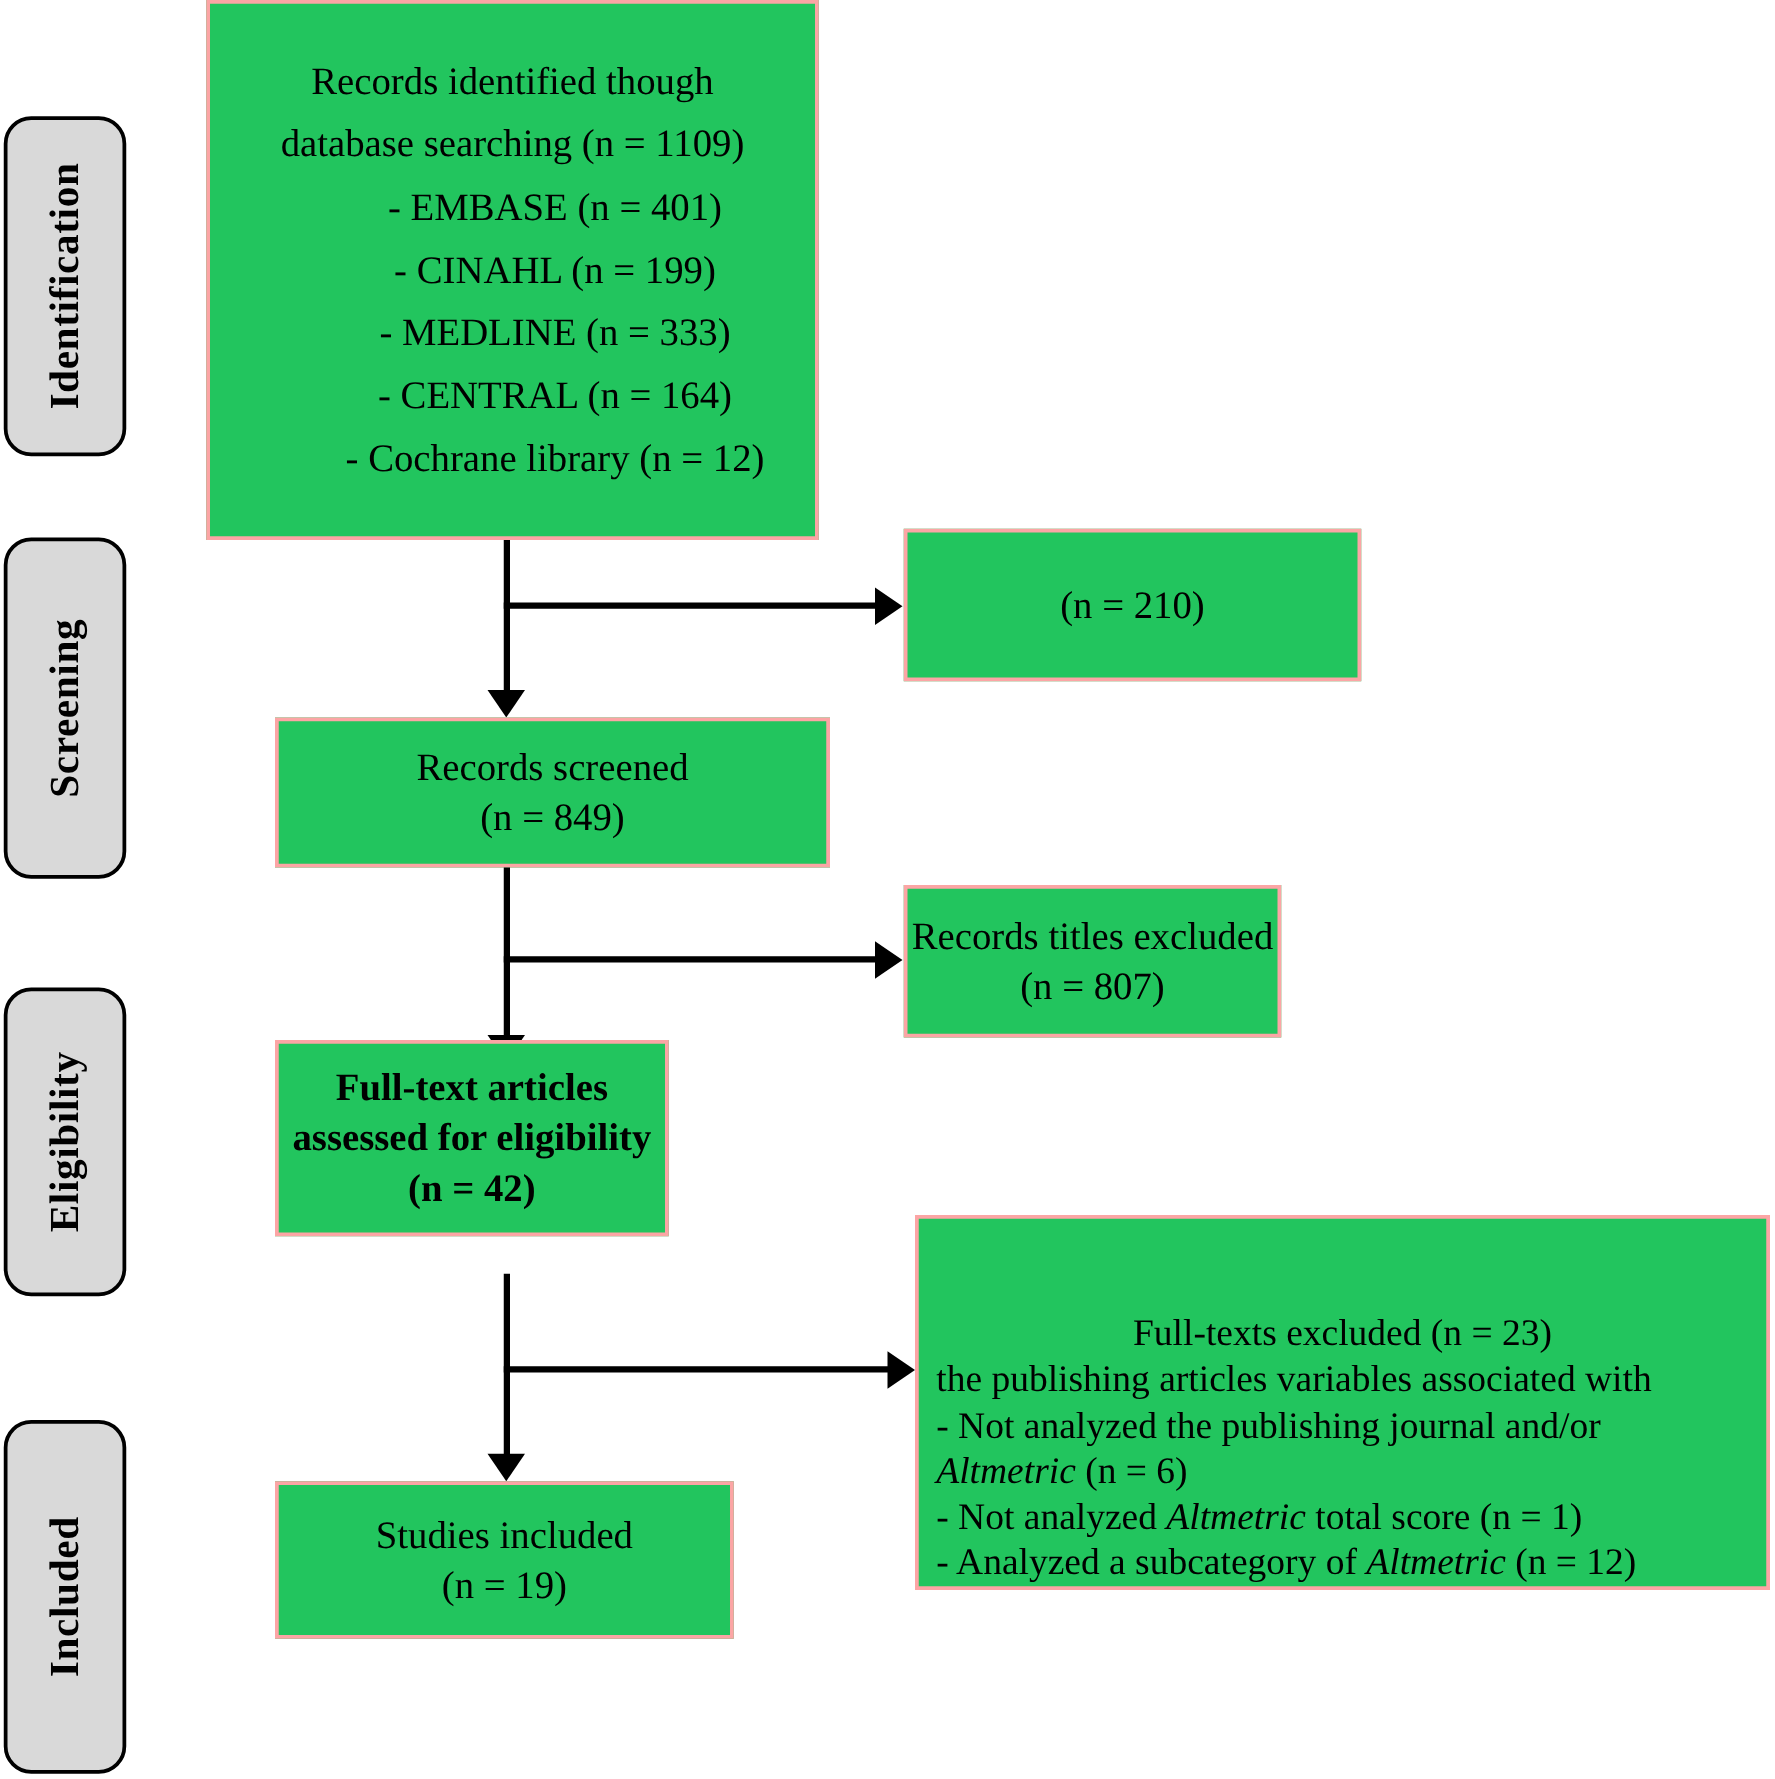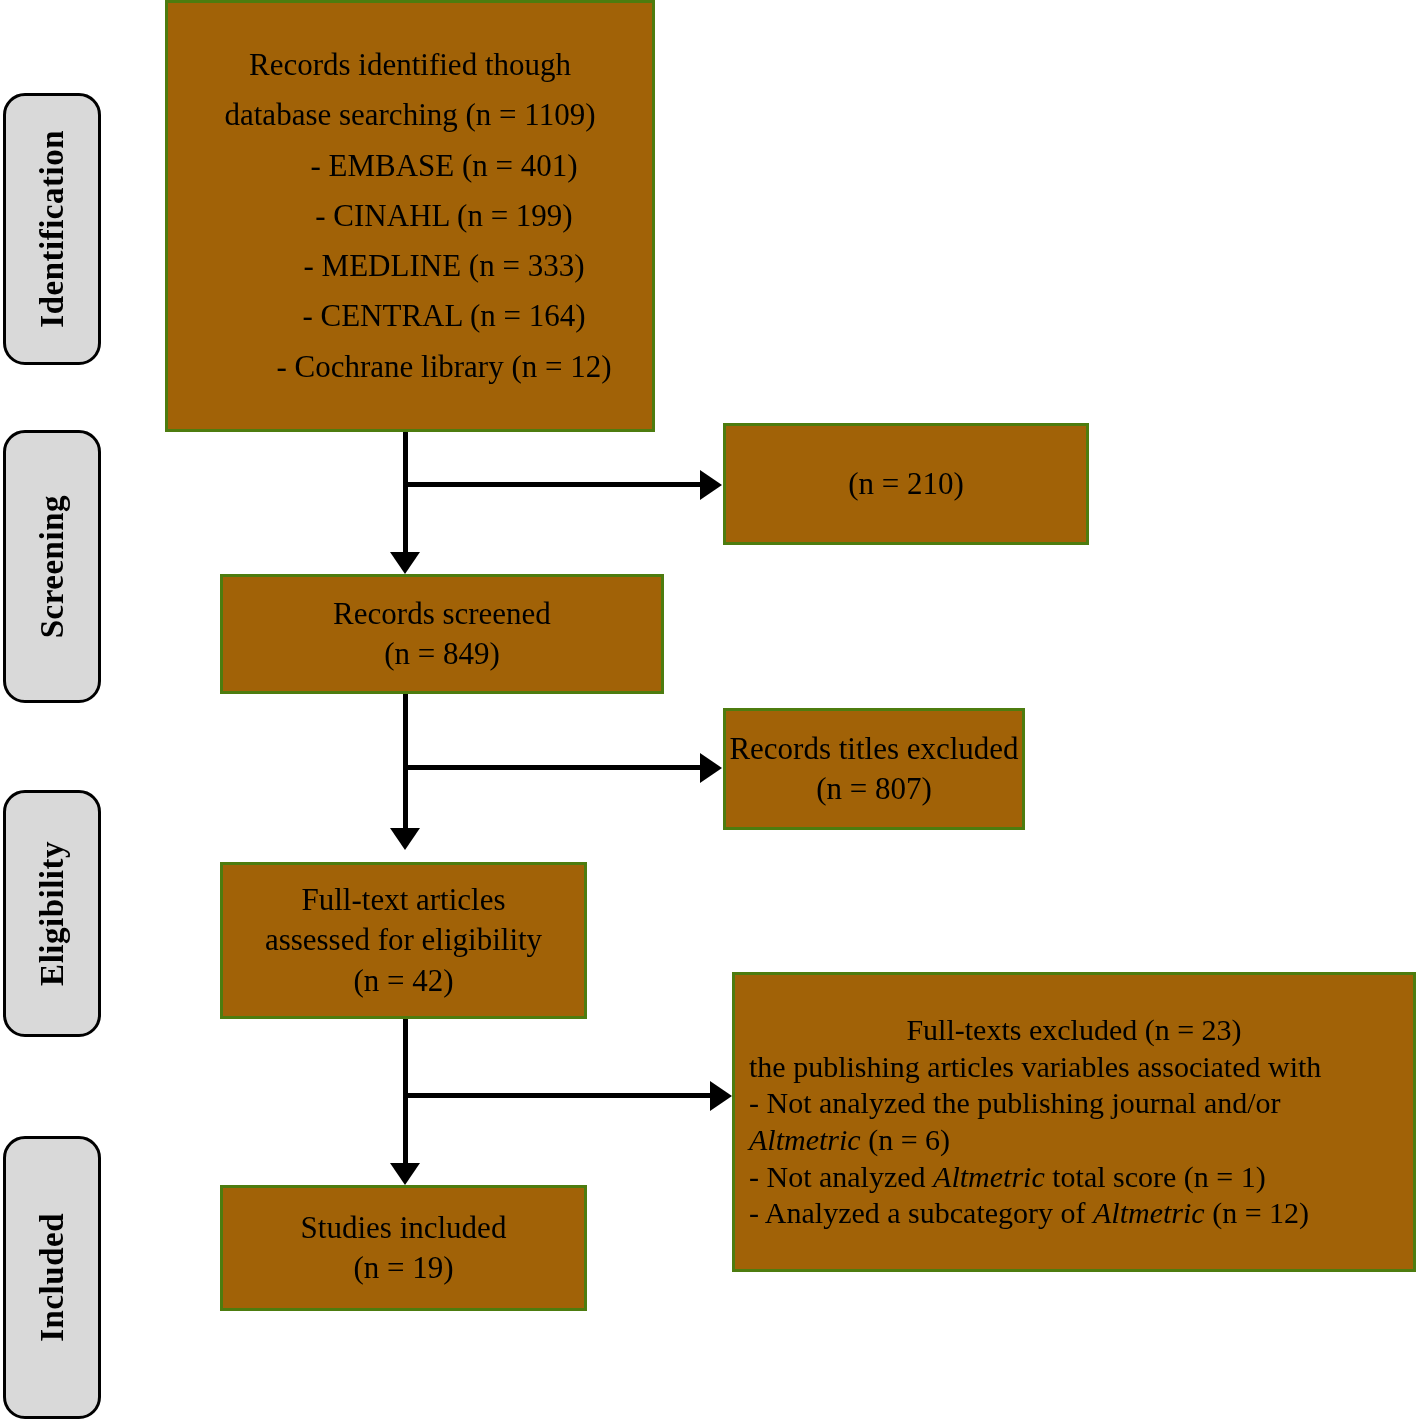--- a/index.html
+++ b/index.html
@@ -39,22 +39,22 @@
     letter-spacing: 0.5px;
     line-height: 1;
     white-space: nowrap;
     color: #000000;
   }
 
   
   .flow-box {
     position: absolute;
     box-sizing: border-box;
-    background: #a16207;
-    border: 3px solid #4d7c0f;
+    background: #22c55e;
+    border: 3px solid #fca5a5;
     display: flex;
     flex-direction: column;
     align-items: center;
     justify-content: center;
     text-align: center;
     font-size: 31px;
     line-height: 1.30;
     color: #000000;
   }
   .flow-box .line { display: block; white-space: nowrap; }
@@ -151,33 +151,33 @@
   <div class="arrow-down" style="left:390px; top:828px;"></div>
 
   <div class="h-line" style="left:403px; top:765px; width:300px; height:5px;"></div>
   <div class="arrow-right" style="left:700px; top:753px;"></div>
 
   <div class="flow-box" id="box-titles-excluded" style="left:723px; top:708px; width:302px; height:122px;">
     <span class="line">Records titles excluded</span>
     <span class="line">(n = 807)</span>
   </div>
 
-  <div class="flow-box" id="box-fulltext" style="left:220px; top:862px; width:367px; height:157px;">
+  <div class="flow-box" id="box-fulltext" style="left:220px; top:832px; width:315px; height:157px;font-weight:bold;">
     <span class="line">Full-text articles</span>
     <span class="line">assessed for eligibility</span>
     <span class="line">(n = 42)</span>
   </div>
 
   <div class="v-line" style="left:403px; top:1019px; width:5px; height:152px;"></div>
   <div class="arrow-down" style="left:390px; top:1163px;"></div>
 
   <div class="h-line" style="left:403px; top:1093px; width:312px; height:5px;"></div>
   <div class="arrow-right" style="left:710px; top:1081px;"></div>
 
-  <div class="flow-box left-align" id="box-fulltext-excluded" style="left:732px; top:972px; width:684px; height:300px;">
+  <div class="flow-box left-align" id="box-fulltext-excluded" style="left:732px; top:972px; width:684px; height:300px;justify-content:flex-end;">
     <span class="line center">Full-texts excluded (n = 23)</span>
     <span class="line">the publishing articles variables associated with</span>
     <span class="line">- Not analyzed the publishing journal and/or</span>
     <span class="line"><em class="alt">Altmetric</em><span> (n = 6)</span></span>
     <span class="line"><span>- Not analyzed </span><em class="alt">Altmetric</em><span> total score (n = 1)</span></span>
     <span class="line"><span>- Analyzed a subcategory of </span><em class="alt">Altmetric</em><span> (n = 12)</span></span>
   </div>
 
   <div class="flow-box" id="box-included" style="left:220px; top:1185px; width:367px; height:126px;">
     <span class="line">Studies included</span>

